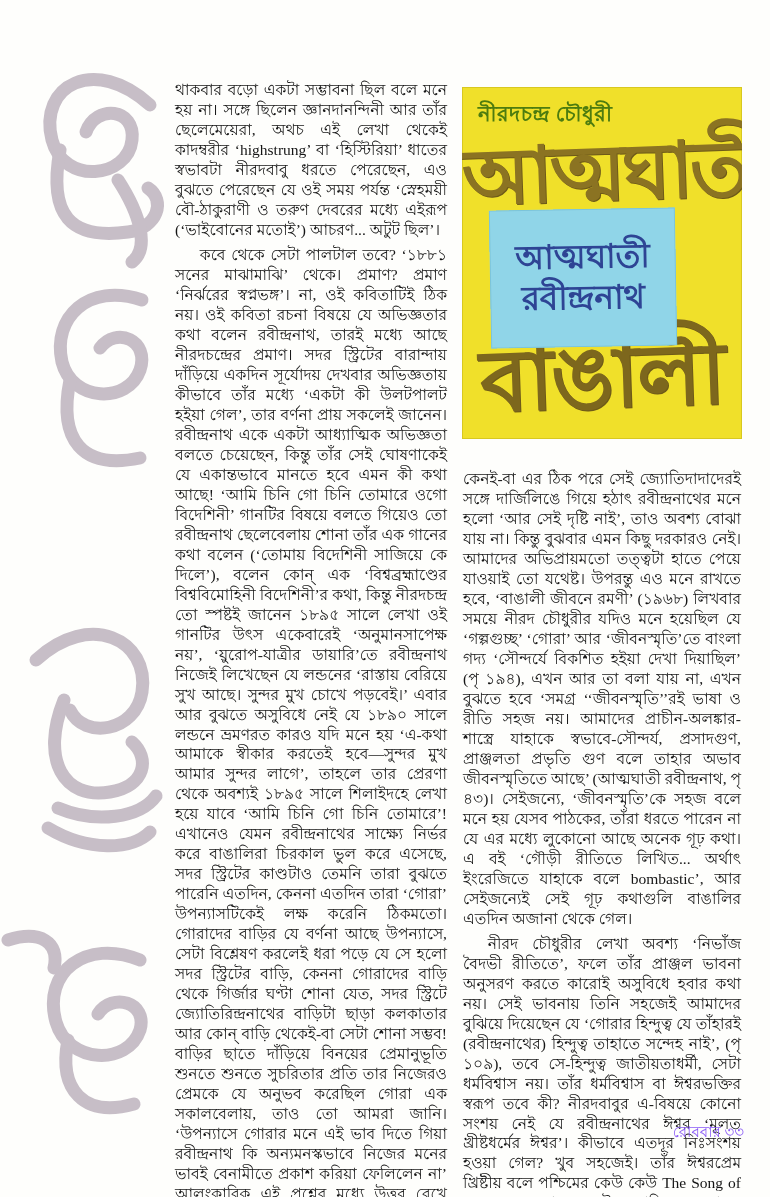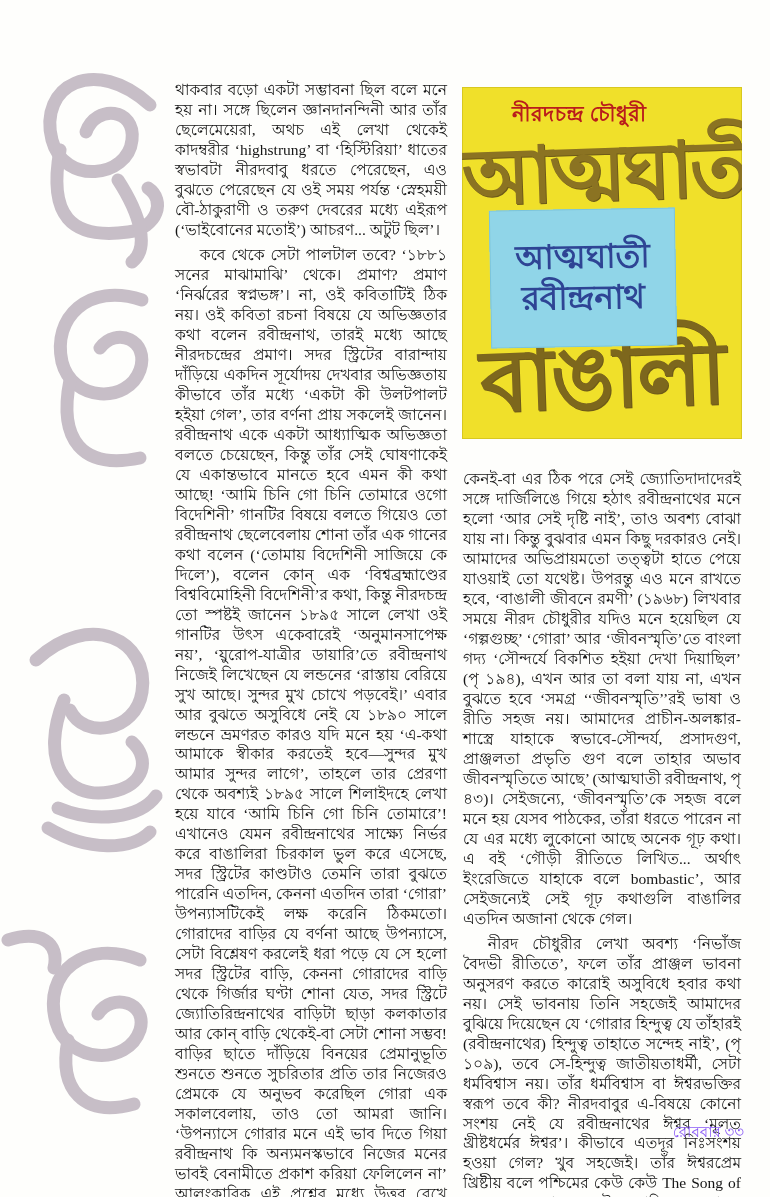--- a/index.html
+++ b/index.html
@@ -16,21 +16,21 @@
   .right-col{left:458px;width:288px;}
   .body-par{margin:5px;}
   .body-par.indent{text-indent:1.6em;}
   
   .book-cover{
     position:relative;margin:12px 0 30px 4px;width:280px;height:352px;
     background:#f0e02a;overflow:hidden;box-shadow:0 0 0 1px #d8c820 inset;
   }
   .cover-author{
     position:absolute;left:16px;top:14px;width:250px;
-    font-size:21px;font-weight:bold;color:#b91c1c;letter-spacing:.5px;margin-left:34px;
+    font-size:21px;font-weight:bold;color:#4d7c0f;letter-spacing:.5px;
   }
   .cover-callig{
     position:absolute;left:0;width:100%;text-align:center;
     color:#8b7322;font-weight:bold;line-height:1;
     text-shadow:1px 1px 0 #6e5a18;transform:rotate(-2deg);
   }
   .cover-callig.top{top:48px;font-size:78px;letter-spacing:-3px;}
   .cover-callig.bottom{top:248px;font-size:86px;letter-spacing:-2px;color:#7d671d;}
   .cover-label{
     position:absolute;left:28px;top:122px;width:186px;height:138px;

